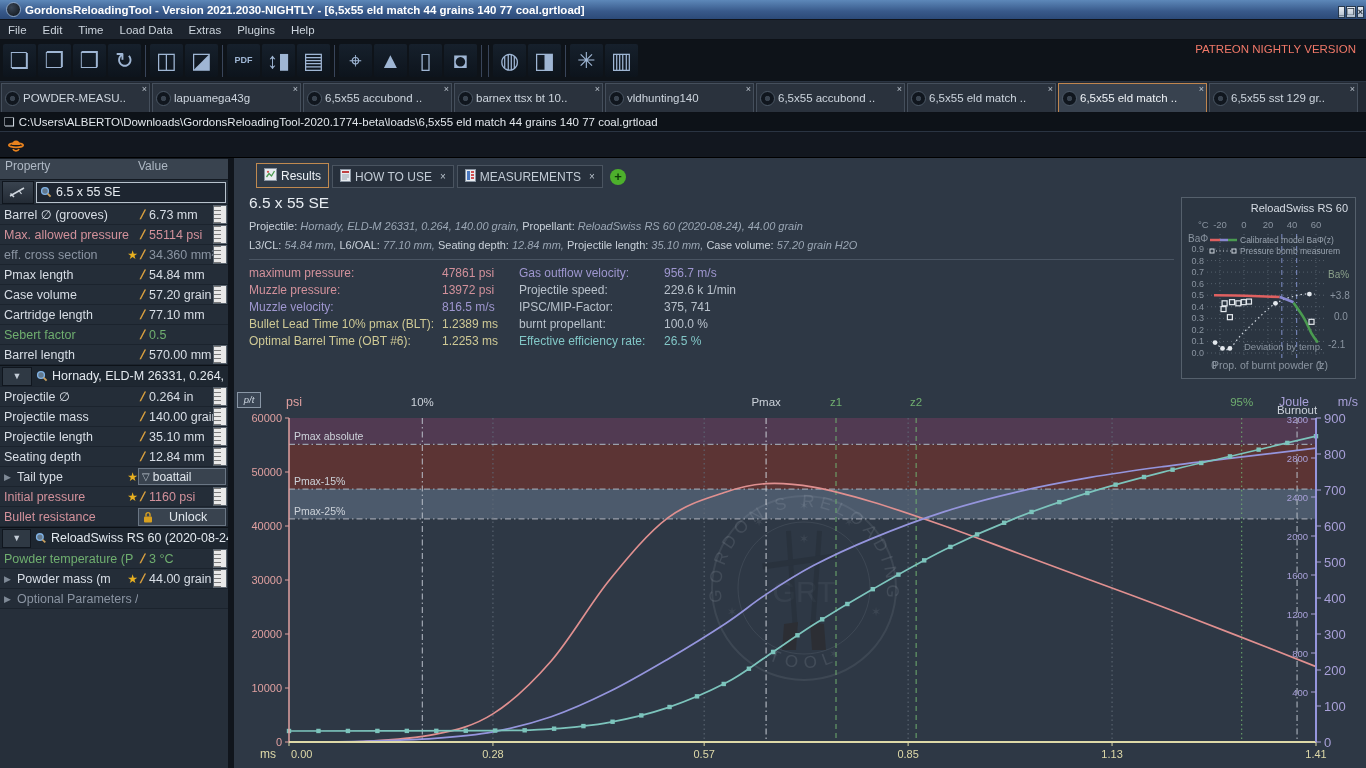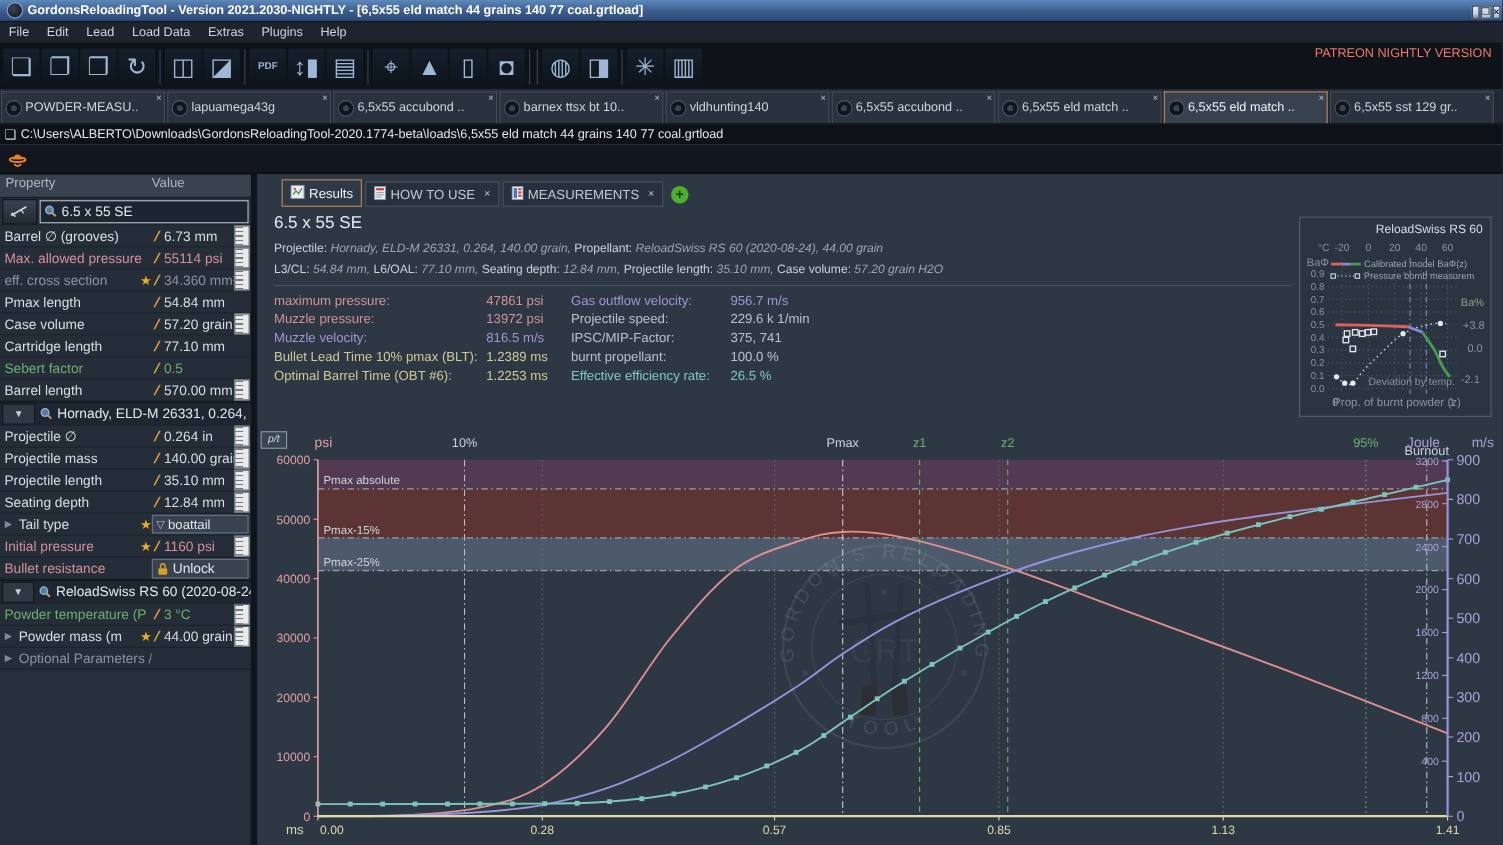--- a/index.html
+++ b/index.html
@@ -69,21 +69,21 @@
   .pstar{color:#e8b020;font-size:12px;width:15px;flex:0 0 15px;text-align:right;}
   .pslash{color:#d8a040;font-size:13px;font-style:italic;font-weight:bold;width:9px;flex:0 0 9px;text-align:center;transform:skewX(-8deg);}
   .pvalue{color:#d8dee6;font-size:12.5px;white-space:nowrap;overflow:hidden;flex:1;padding-left:2px;}
   .pink{color:#d2919b !important;} .green{color:#6fae6f !important;} .dim{color:#8a94a2 !important;}
   .pruler{width:12px;height:17px;flex:0 0 12px;margin-right:1px;border:1px solid #5a646e;
     background:#e9e9e9 repeating-linear-gradient(to bottom,#7a7a7a 0 1px,transparent 1px 4px);background-size:60% 100%;background-repeat:repeat-y;}
   .pdrop{flex:1;height:17px;margin-right:2px;background:#39434f;border:1px solid #6a7684;color:#dfe5eb;
     font-size:12px;display:flex;align-items:center;padding:0 3px;}
   .pdrop .arr{font-size:10px;color:#b9c2cc;margin-right:3px;}
   .plock{flex:1;height:18px;margin-right:2px;background:#39434f;border:1px solid #6a7684;color:#dfe5eb;
-    font-size:12.5px;display:flex;align-items:center;padding:0 4px;gap:4px;}
+    font-size:12.5px;display:flex;align-items:center;padding:0 4px;gap:16px;}
 
   
   .content{position:relative;flex:1;background:#2e3845;overflow:hidden;}
   .innertabs{position:absolute;top:5px;left:22px;display:flex;align-items:flex-end;height:25px;}
   .itab{display:flex;align-items:center;gap:4px;height:23px;padding:0 7px;background:#27303c;border:1px solid #4a5460;
     color:#c3ccd6;font-size:12px;margin-right:3px;box-sizing:border-box;}
   .itab.active{background:#2f3a47;border-color:#c08a50;color:#eef2f6;height:25px;}
   .itab .x{color:#b9c2cc;font-size:10px;margin-left:4px;}
   .addtab{width:16px;height:16px;border-radius:50%;background:#4db02c;color:#0e3a08;font-size:13px;line-height:15px;
     text-align:center;font-weight:bold;margin-left:4px;margin-bottom:3px;}
@@ -113,21 +113,21 @@
 
   <div class="titlebar">
     <span class="appicon"></span>
     <span class="title-text">GordonsReloadingTool - Version 2021.2030-NIGHTLY - [6,5x55 eld match 44 grains 140 77 coal.grtload]</span>
     <span id="winbtns"><span class="winbtn">_</span><span class="winbtn">❐</span><span class="winbtn">×</span></span>
   </div>
 
   <div class="menubar" id="menubar">
       <span class="menu-item">File</span>
       <span class="menu-item">Edit</span>
-      <span class="menu-item">Lead</span>
+      <span class="menu-item">Time</span>
       <span class="menu-item">Load Data</span>
       <span class="menu-item">Extras</span>
       <span class="menu-item">Plugins</span>
       <span class="menu-item">Help</span>
     </div>
 
   <div class="toolbar">
     <span id="toolgroups" style="display:flex;align-items:center;">
         <span class="tgroup">
           <span class="ticon">❏</span>

